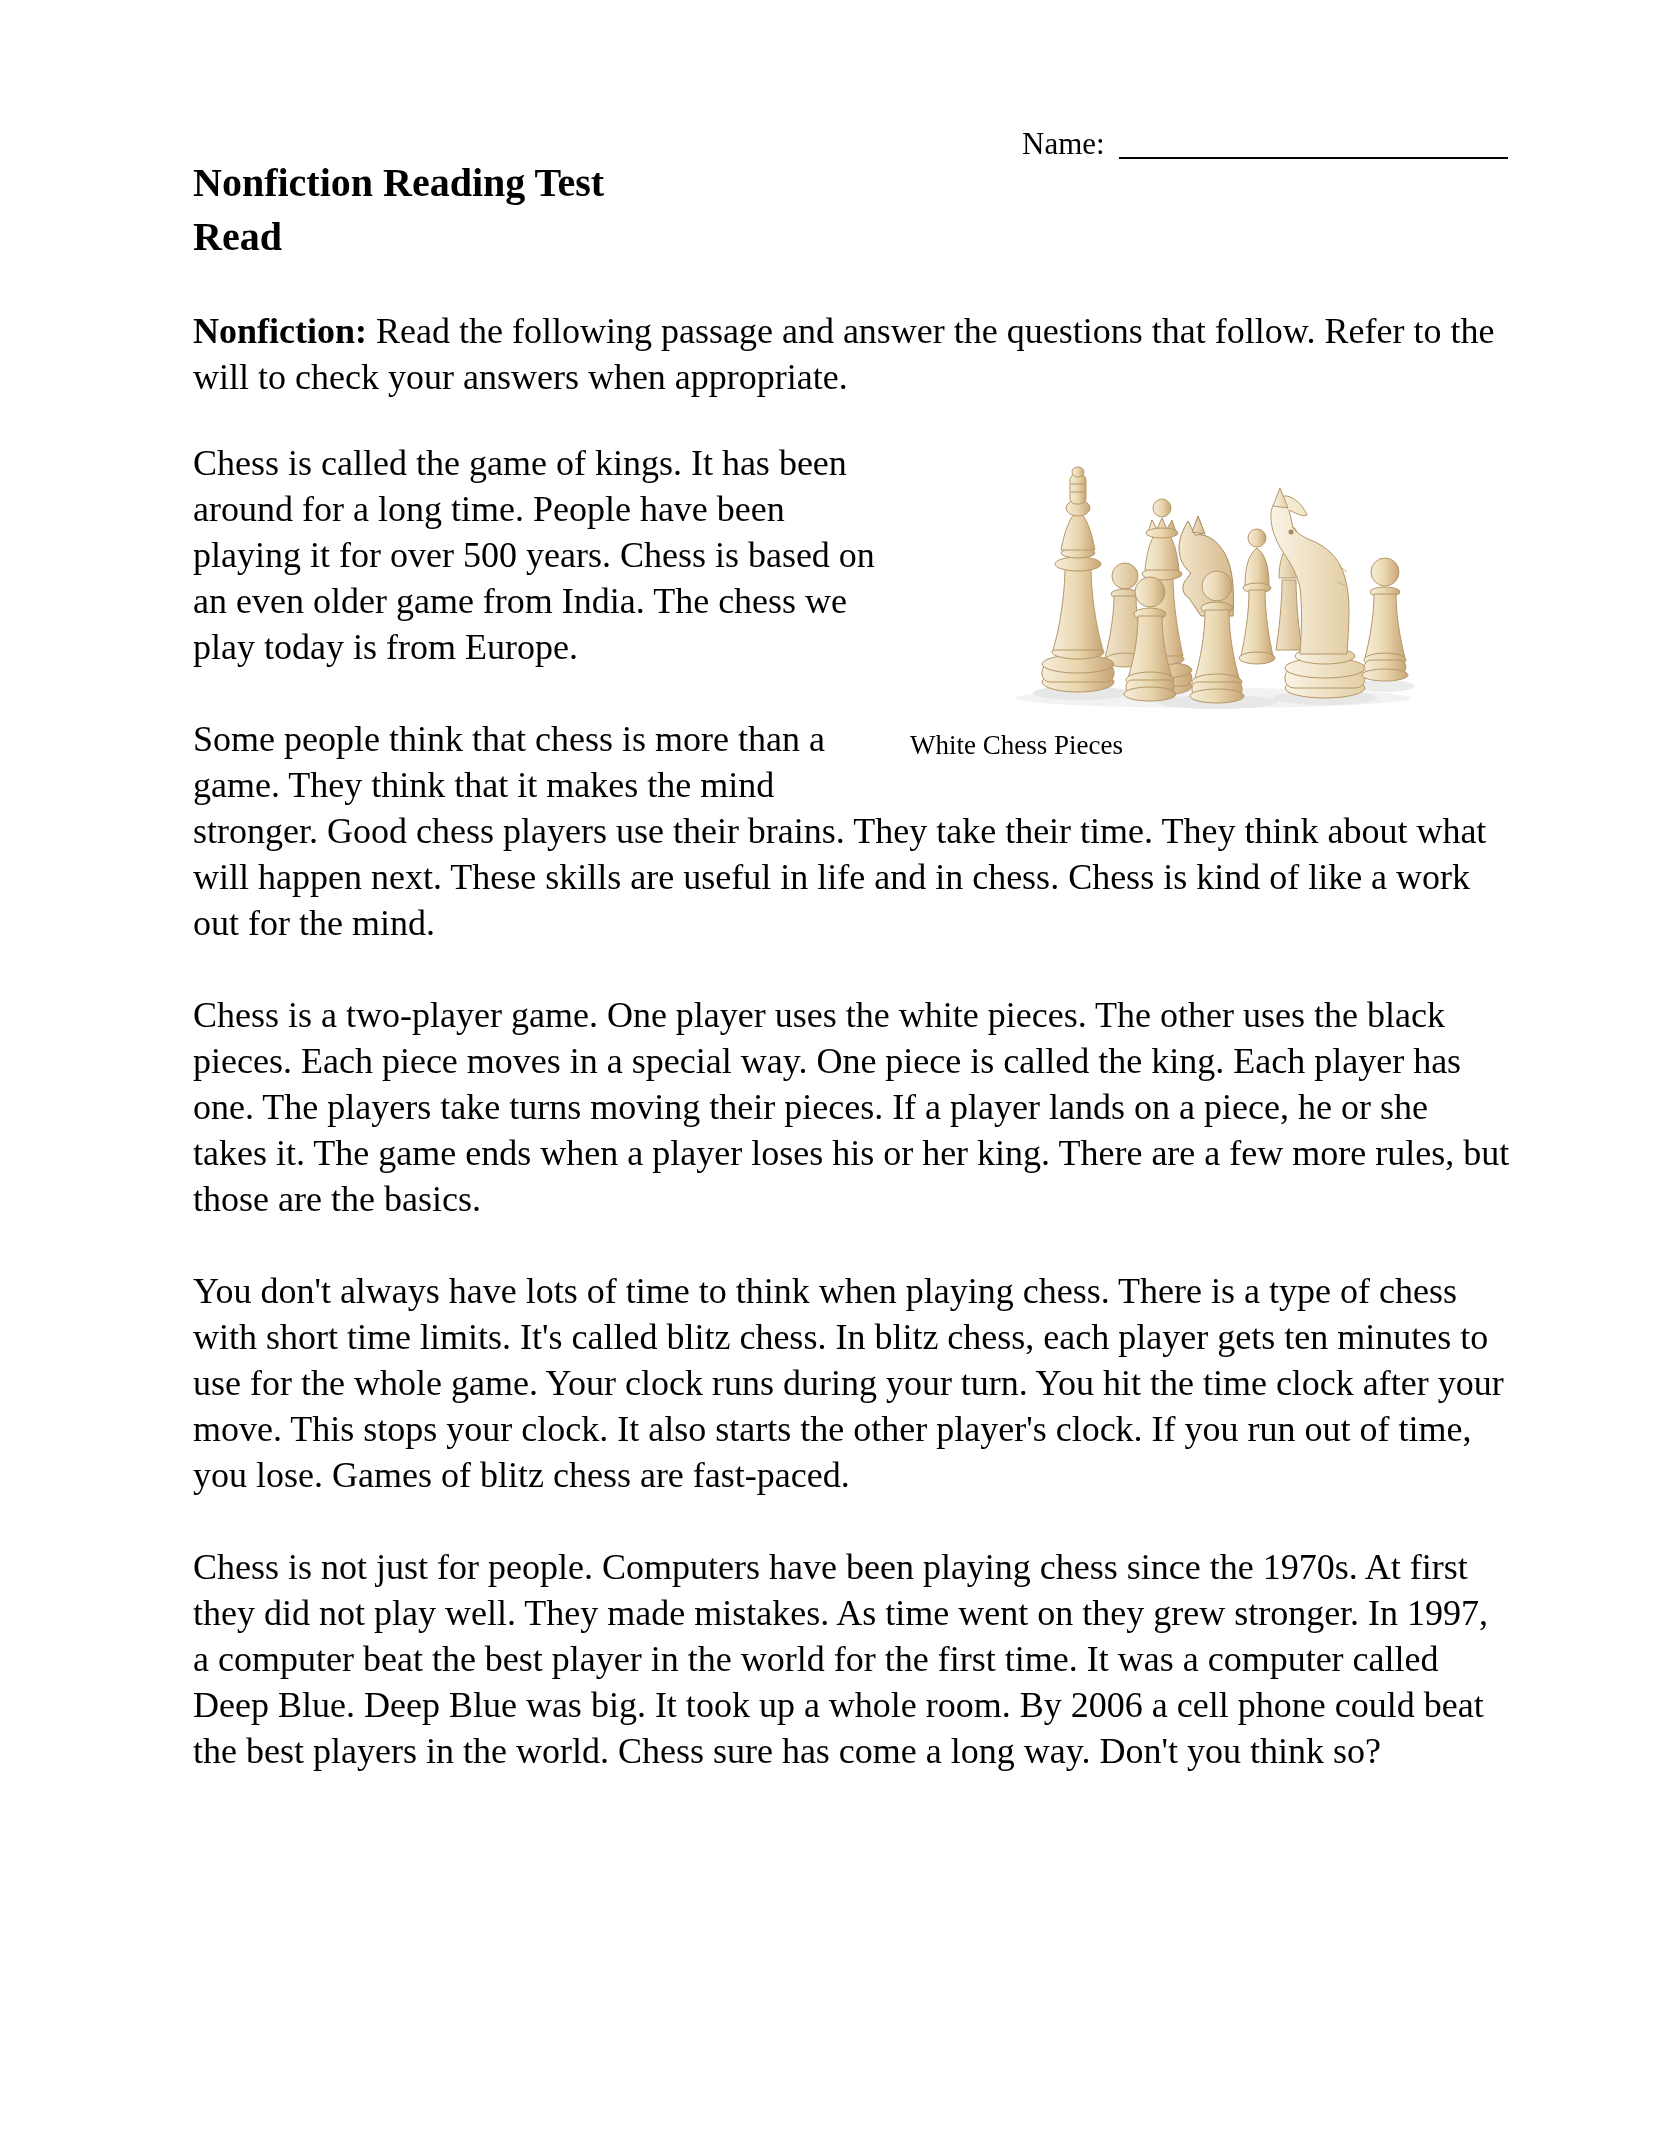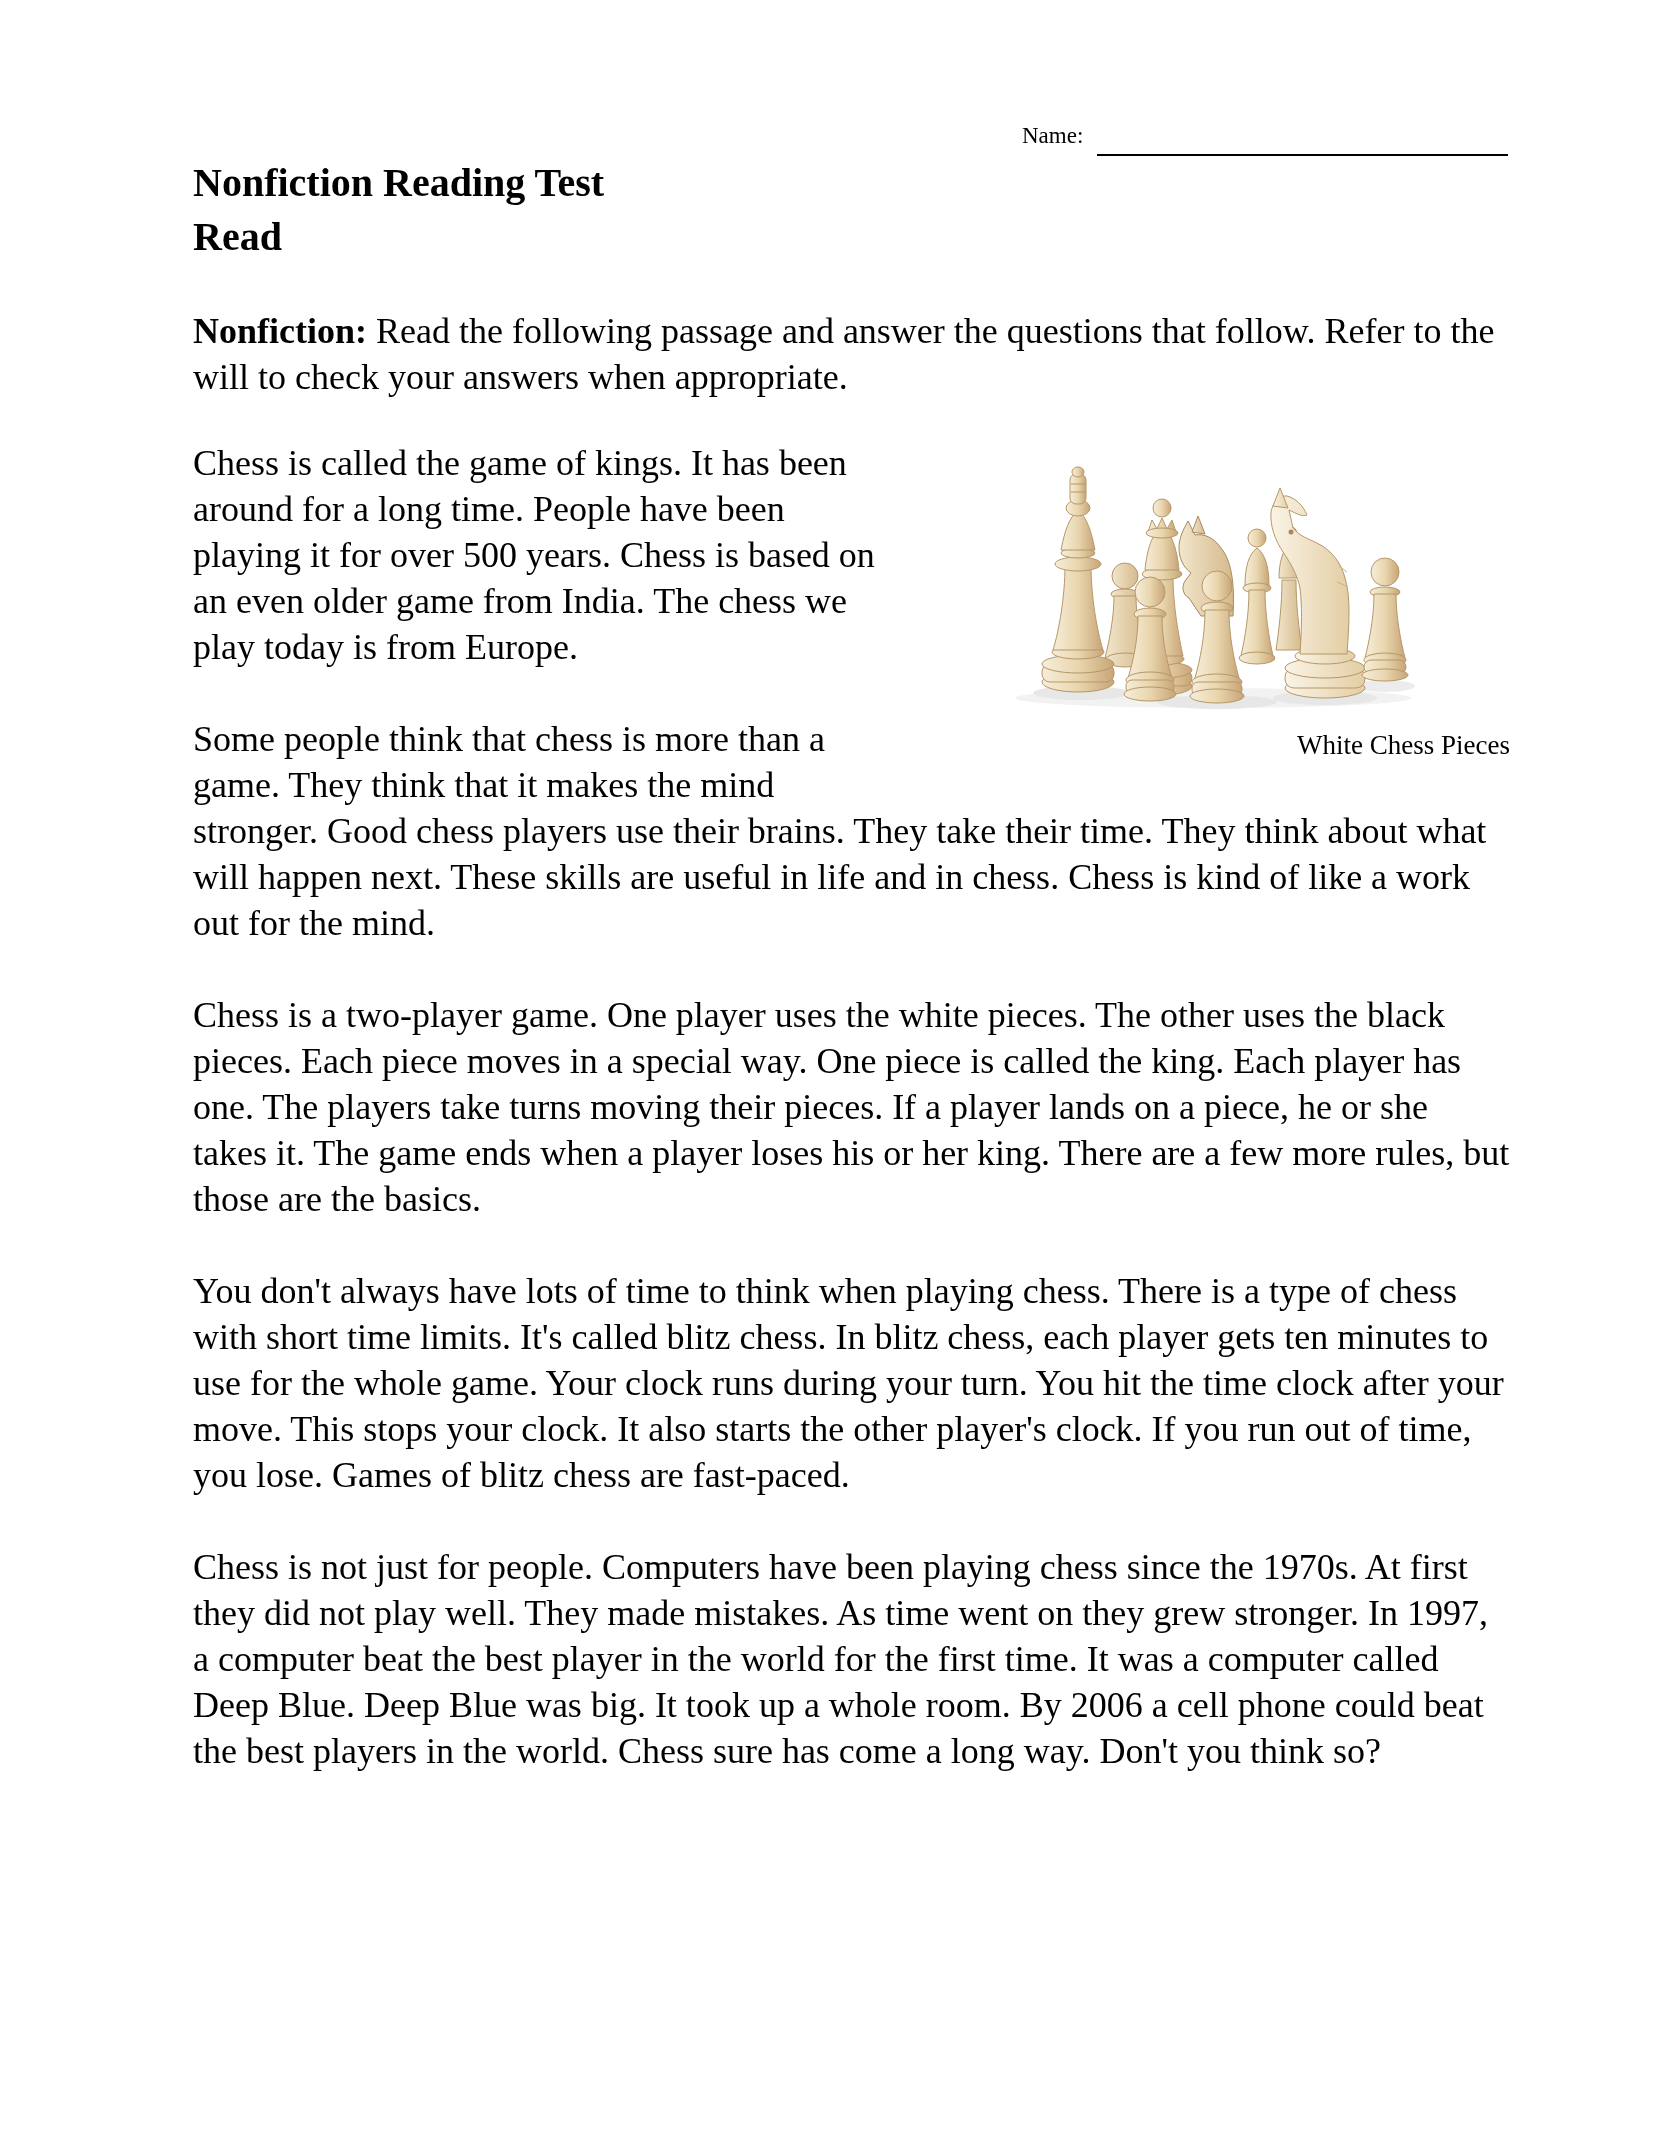--- a/index.html
+++ b/index.html
@@ -17,22 +17,22 @@
     overflow: hidden;
   }
   
   .name-row {
     position: absolute;
     top: 110px;
     left: 1022px;
     right: 150px;
     height: 52px;
     display: flex;
-    align-items: center;
-    font-size: 23px;
+    align-items: flex-end;
+    font-size: 31px;
     line-height: 1.2;
   }
   .name-label { white-space: nowrap; padding-right: 14px; }
   .name-line {
     flex: 1;
     border-bottom: 2px solid #000000;
     margin-bottom: 3px;
     height: 40px;
   }
   .content {
@@ -56,21 +56,21 @@
     font-size: 36px;
     line-height: 46px;
   }
   .passage p { margin: 0 0 46px 0; }
   .passage p:last-child { margin-bottom: 0; }
   figure.chess-figure {
     float: right;
     width: 600px;
     margin: 6px 0 40px 24px;
     padding: 0;
-    text-align: right;
+    text-align: left;
   }
   figure.chess-figure svg {
     display: block;
     margin: 0 auto;
   }
   figcaption.chess-caption {
     margin-top: 12px;
     font-size: 27px;
     line-height: 34px;
     color: #000000;

